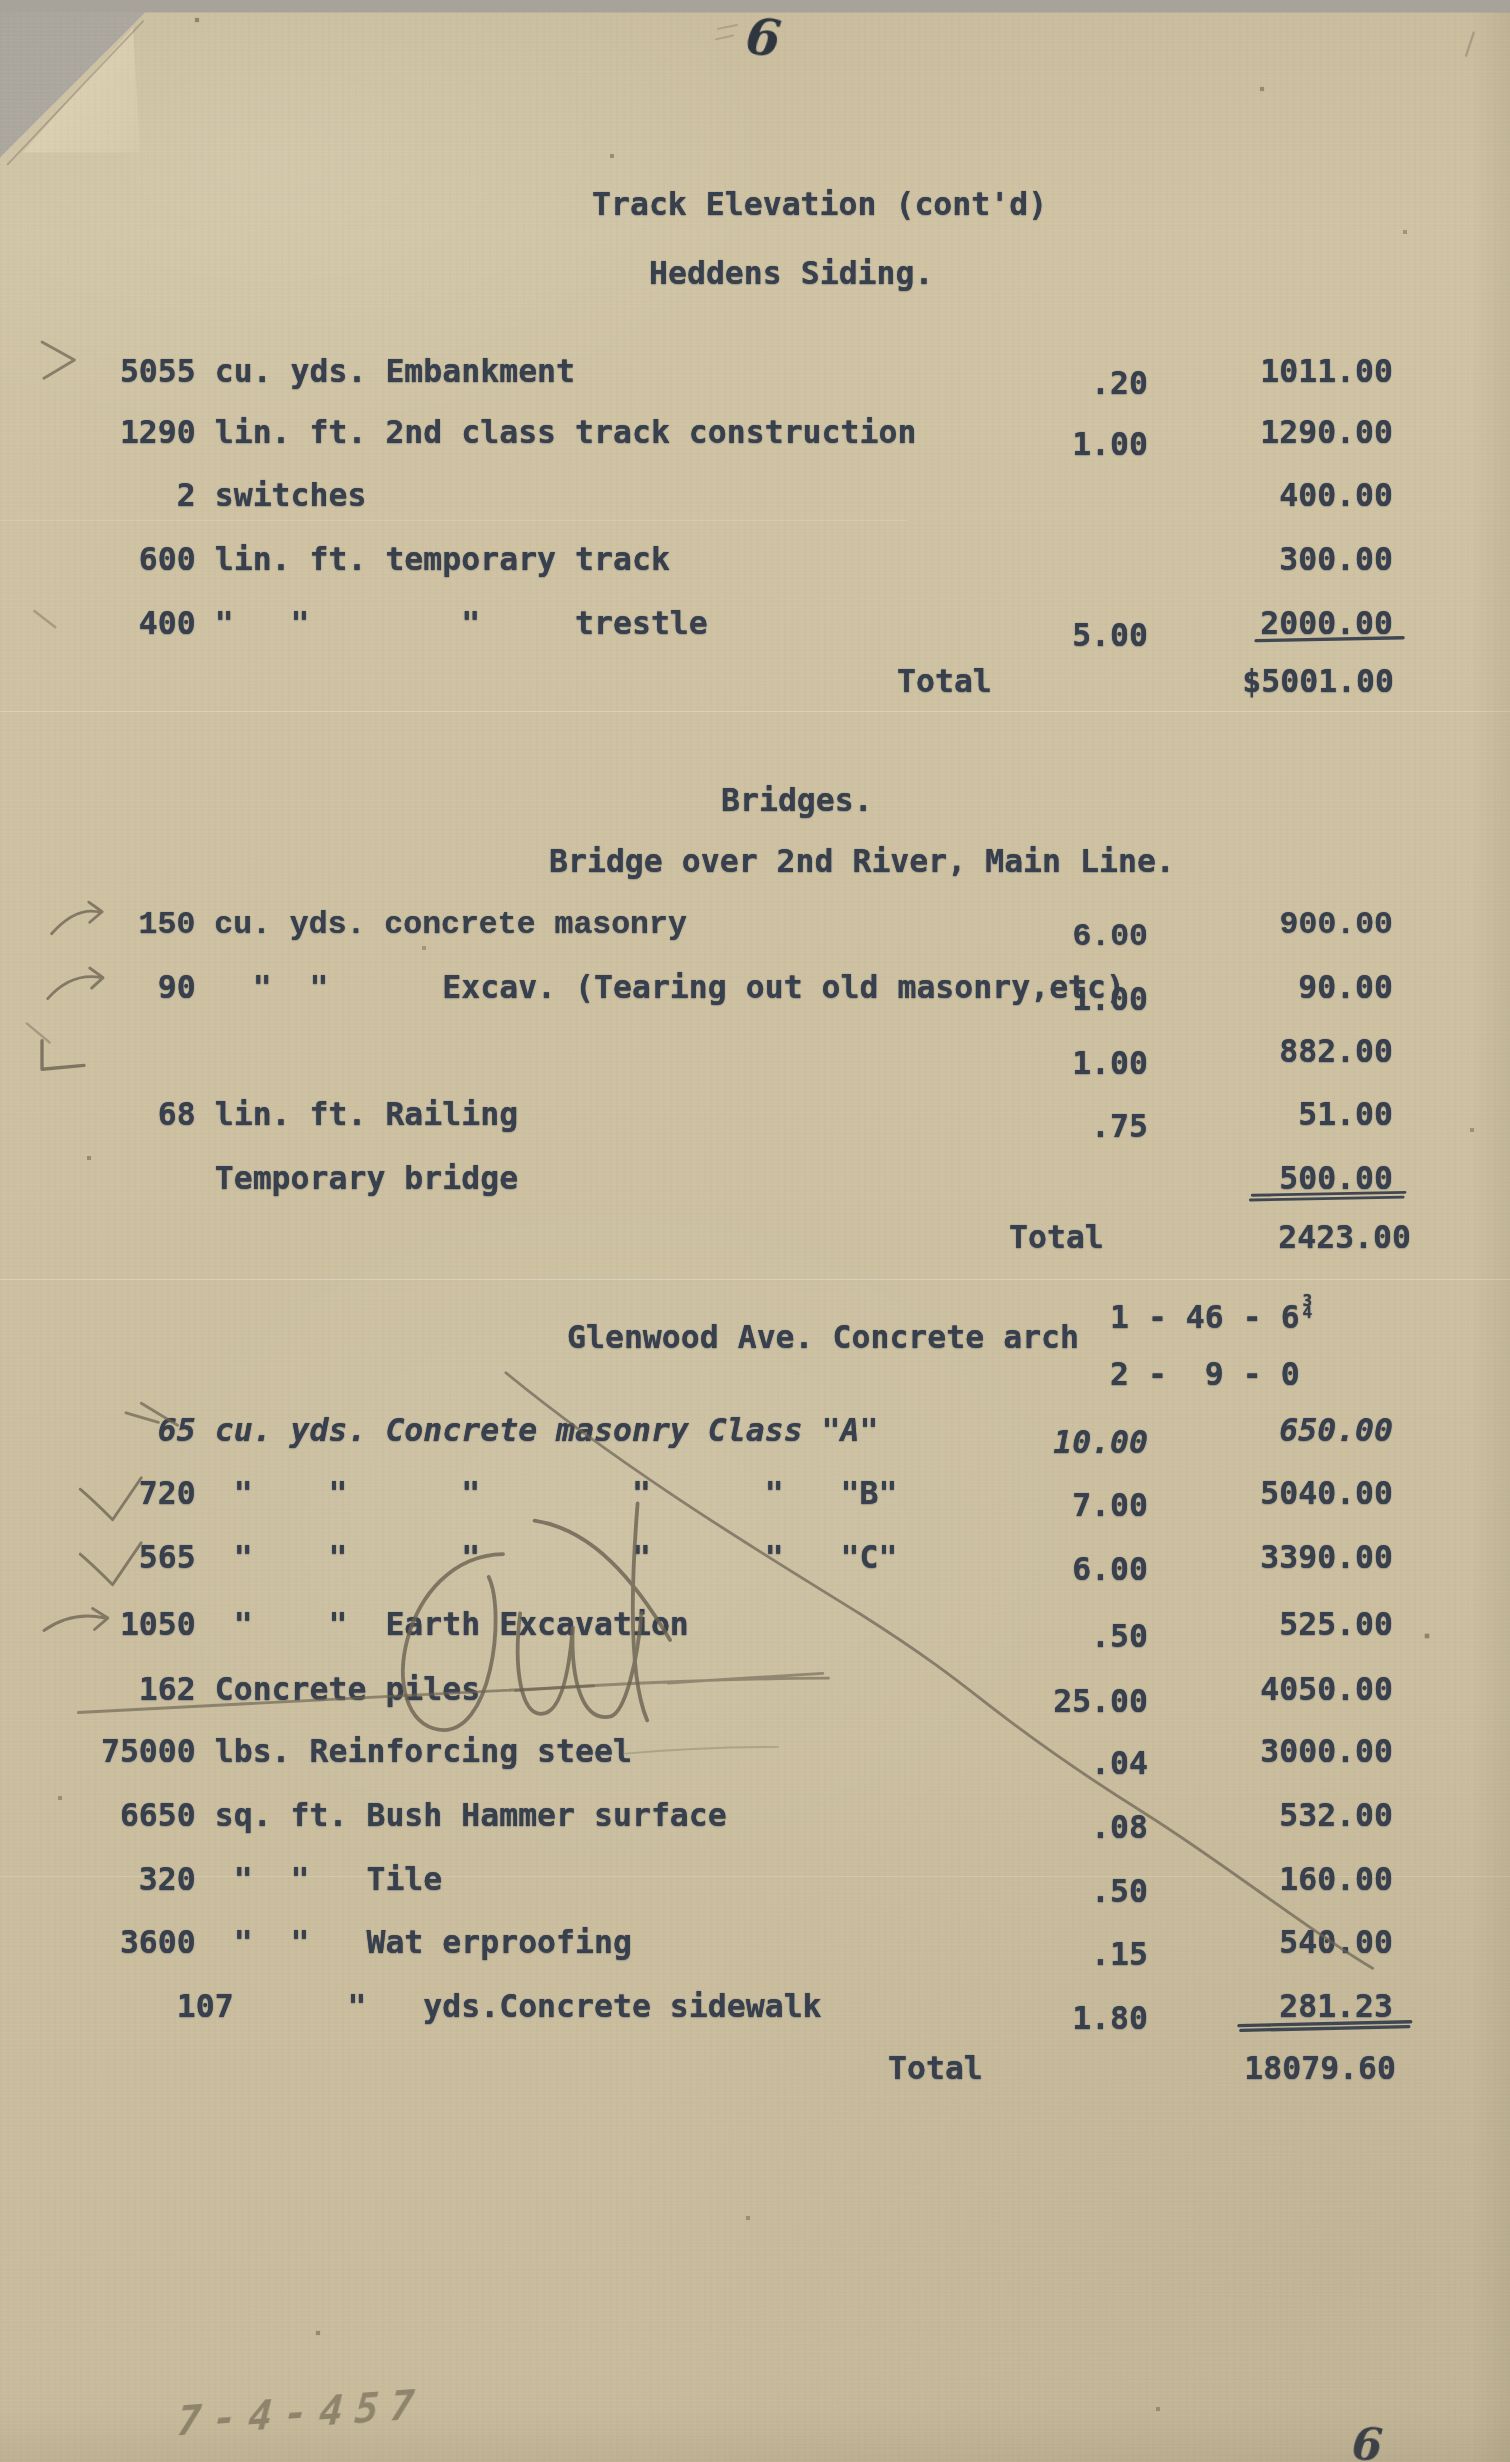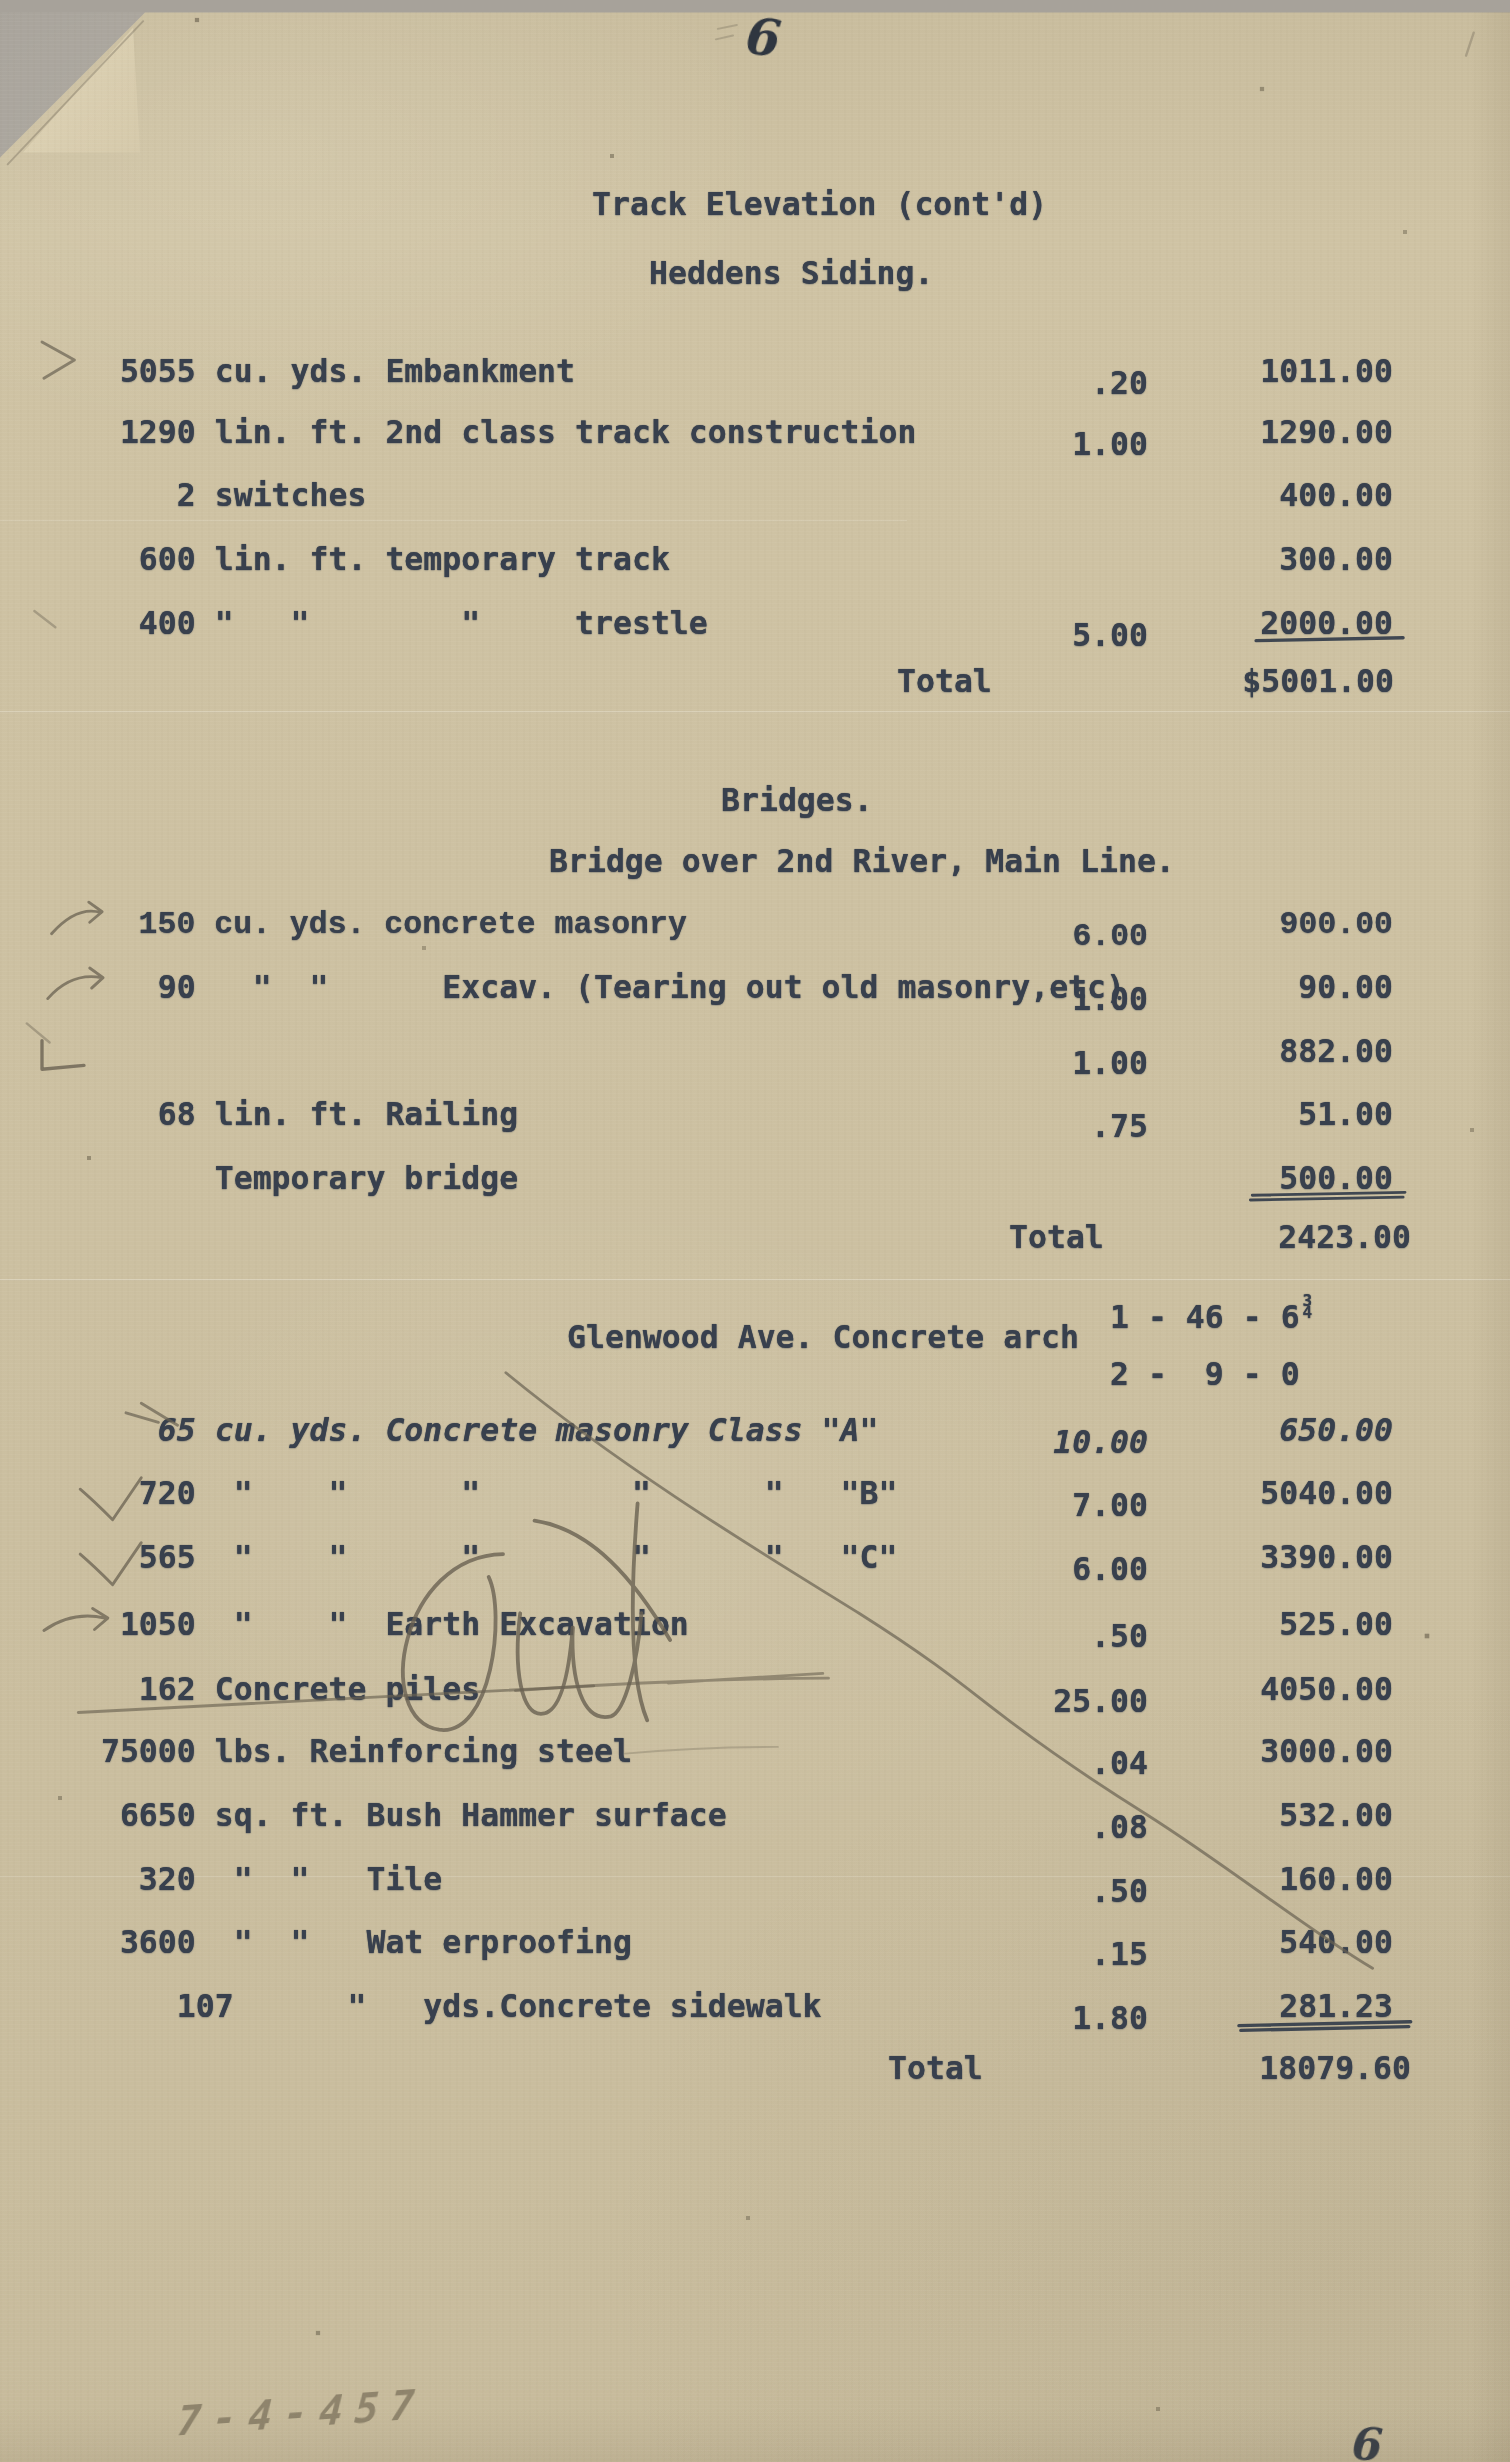--- a/index.html
+++ b/index.html
@@ -115,21 +115,21 @@
     <div class="row t" style="top: 1413px; font-style: italic;"><span class="main">     65 cu. yds. Concrete masonry Class "A"</span><span class="rate">10.00</span><span class="amt">650.00</span></div>
     <div class="row t" style="top: 1476px;"><span class="main">    720  "    "      "        "      "   "B"</span><span class="rate">7.00</span><span class="amt">5040.00</span></div>
     <div class="row t" style="top: 1540px;"><span class="main">    565  "    "      "        "      "   "C"</span><span class="rate">6.00</span><span class="amt">3390.00</span></div>
     <div class="row t" style="top: 1607px;"><span class="main">   1050  "    "  Earth Excavation</span><span class="rate">.50</span><span class="amt">525.00</span></div>
     <div class="row t" style="top: 1672px;"><span class="main">    162 Concrete piles</span><span class="rate">25.00</span><span class="amt">4050.00</span></div>
     <div class="row t" style="top: 1734px;"><span class="main">  75000 lbs. Reinforcing steel</span><span class="rate">.04</span><span class="amt">3000.00</span></div>
     <div class="row t" style="top: 1798px;"><span class="main">   6650 sq. ft. Bush Hammer surface</span><span class="rate">.08</span><span class="amt">532.00</span></div>
     <div class="row t" style="top: 1862px;"><span class="main">    320  "  "   Tile</span><span class="rate">.50</span><span class="amt">160.00</span></div>
     <div class="row t" style="top: 1925px;"><span class="main">   3600  "  "   Wat erproofing</span><span class="rate">.15</span><span class="amt">540.00</span></div>
     <div class="row t" style="top: 1989px;"><span class="main">      107      "   yds.Concrete sidewalk</span><span class="rate">1.80</span><span class="amt">281.23</span></div>
-    <div class="row t" style="top: 2051px;"><span style="position: absolute; left: 888px;">Total</span><span style="position: absolute; right: 97px;">18079.60</span></div>
+    <div class="row t" style="top: 2051px;"><span style="position: absolute; left: 888px;">Total</span><span style="position: absolute; right: 112px;">18079.60</span></div>
   </div>
 
 <svg class="overlay" width="1510" height="2462" viewBox="0 0 1582 2579">
 
   <path class="pencil" d="M 8 172 L 150 22" stroke-width="2" opacity=".35"></path>
 
   <path class="pencil" d="M 752 30 L 772 26 M 750 41 L 768 37" stroke-width="2" opacity=".3"></path>
   <path class="pencil" d="M 1544 34 L 1536 58" stroke-width="2.5" opacity=".35"></path>
 
   <path class="pencil" d="M 44 358 L 78 377 L 46 396" stroke-width="3" opacity=".7"></path>

